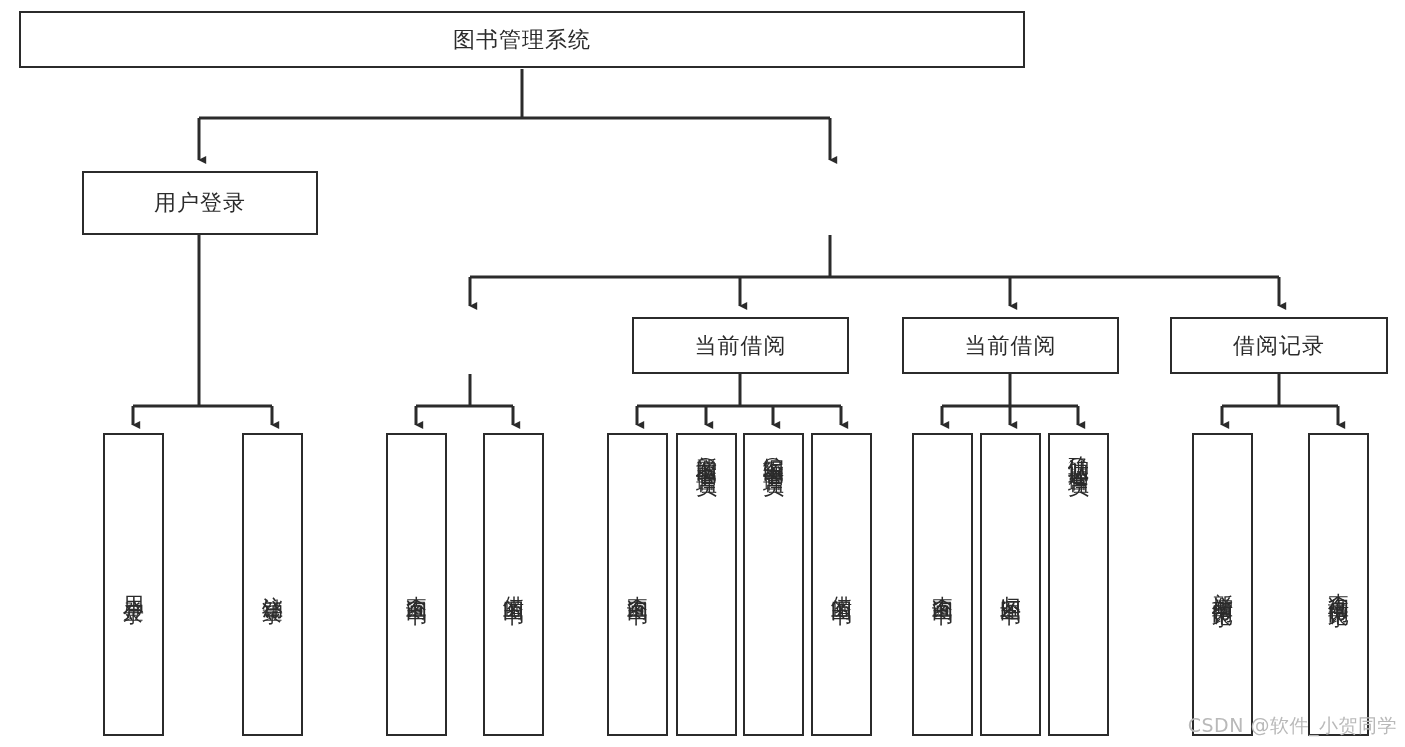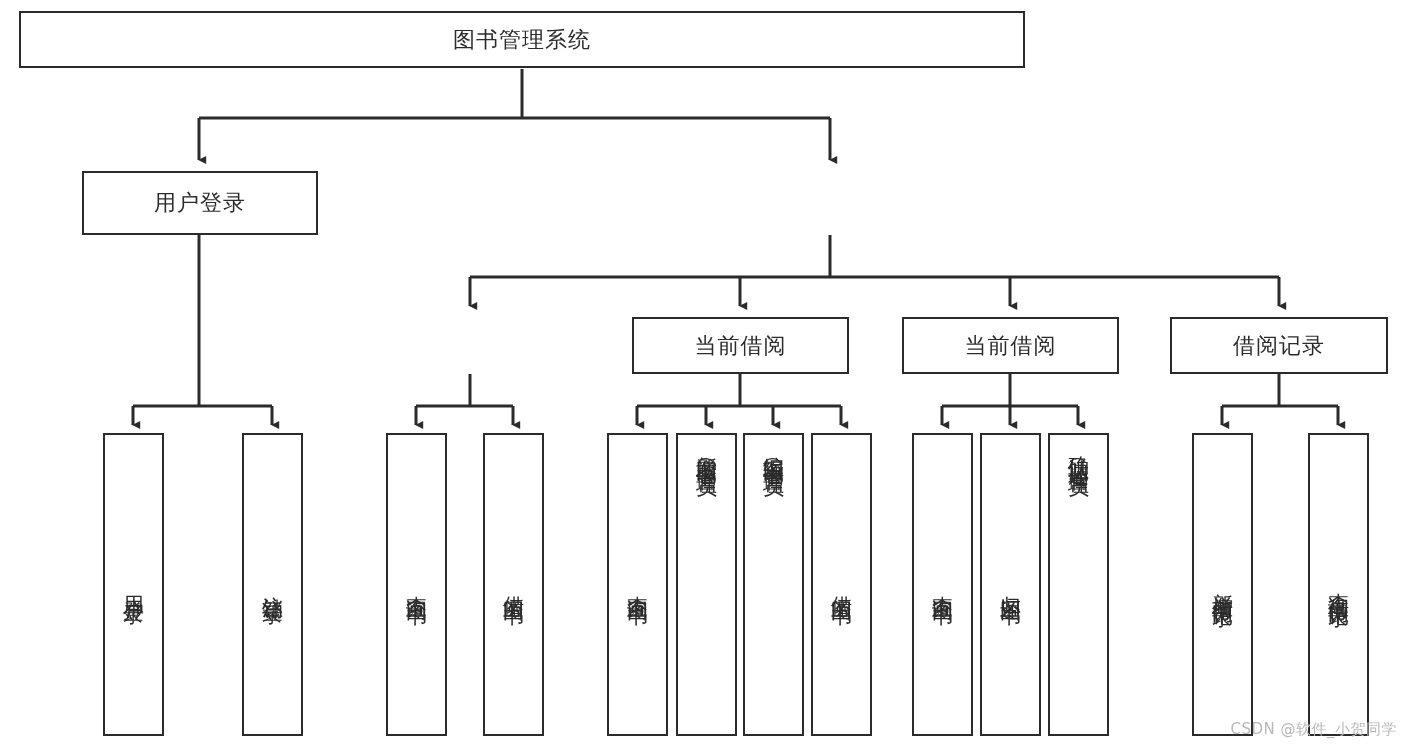--- a/index.html
+++ b/index.html
@@ -57,21 +57,21 @@
     padding-top: 4px;
   }
   .node-leaf.center-v {
     align-items: center;
     padding-top: 0;
   }
   .watermark {
     position: absolute;
     right: 8px;
     bottom: 8px;
-    font-size: 15px;
+    font-size: 19px;
     color: #b9b9b9;
     letter-spacing: 0.5px;
     white-space: nowrap;
     user-select: none;
   }
 </style>
 </head>
 <body>
 
 <div id="diagram-root">

